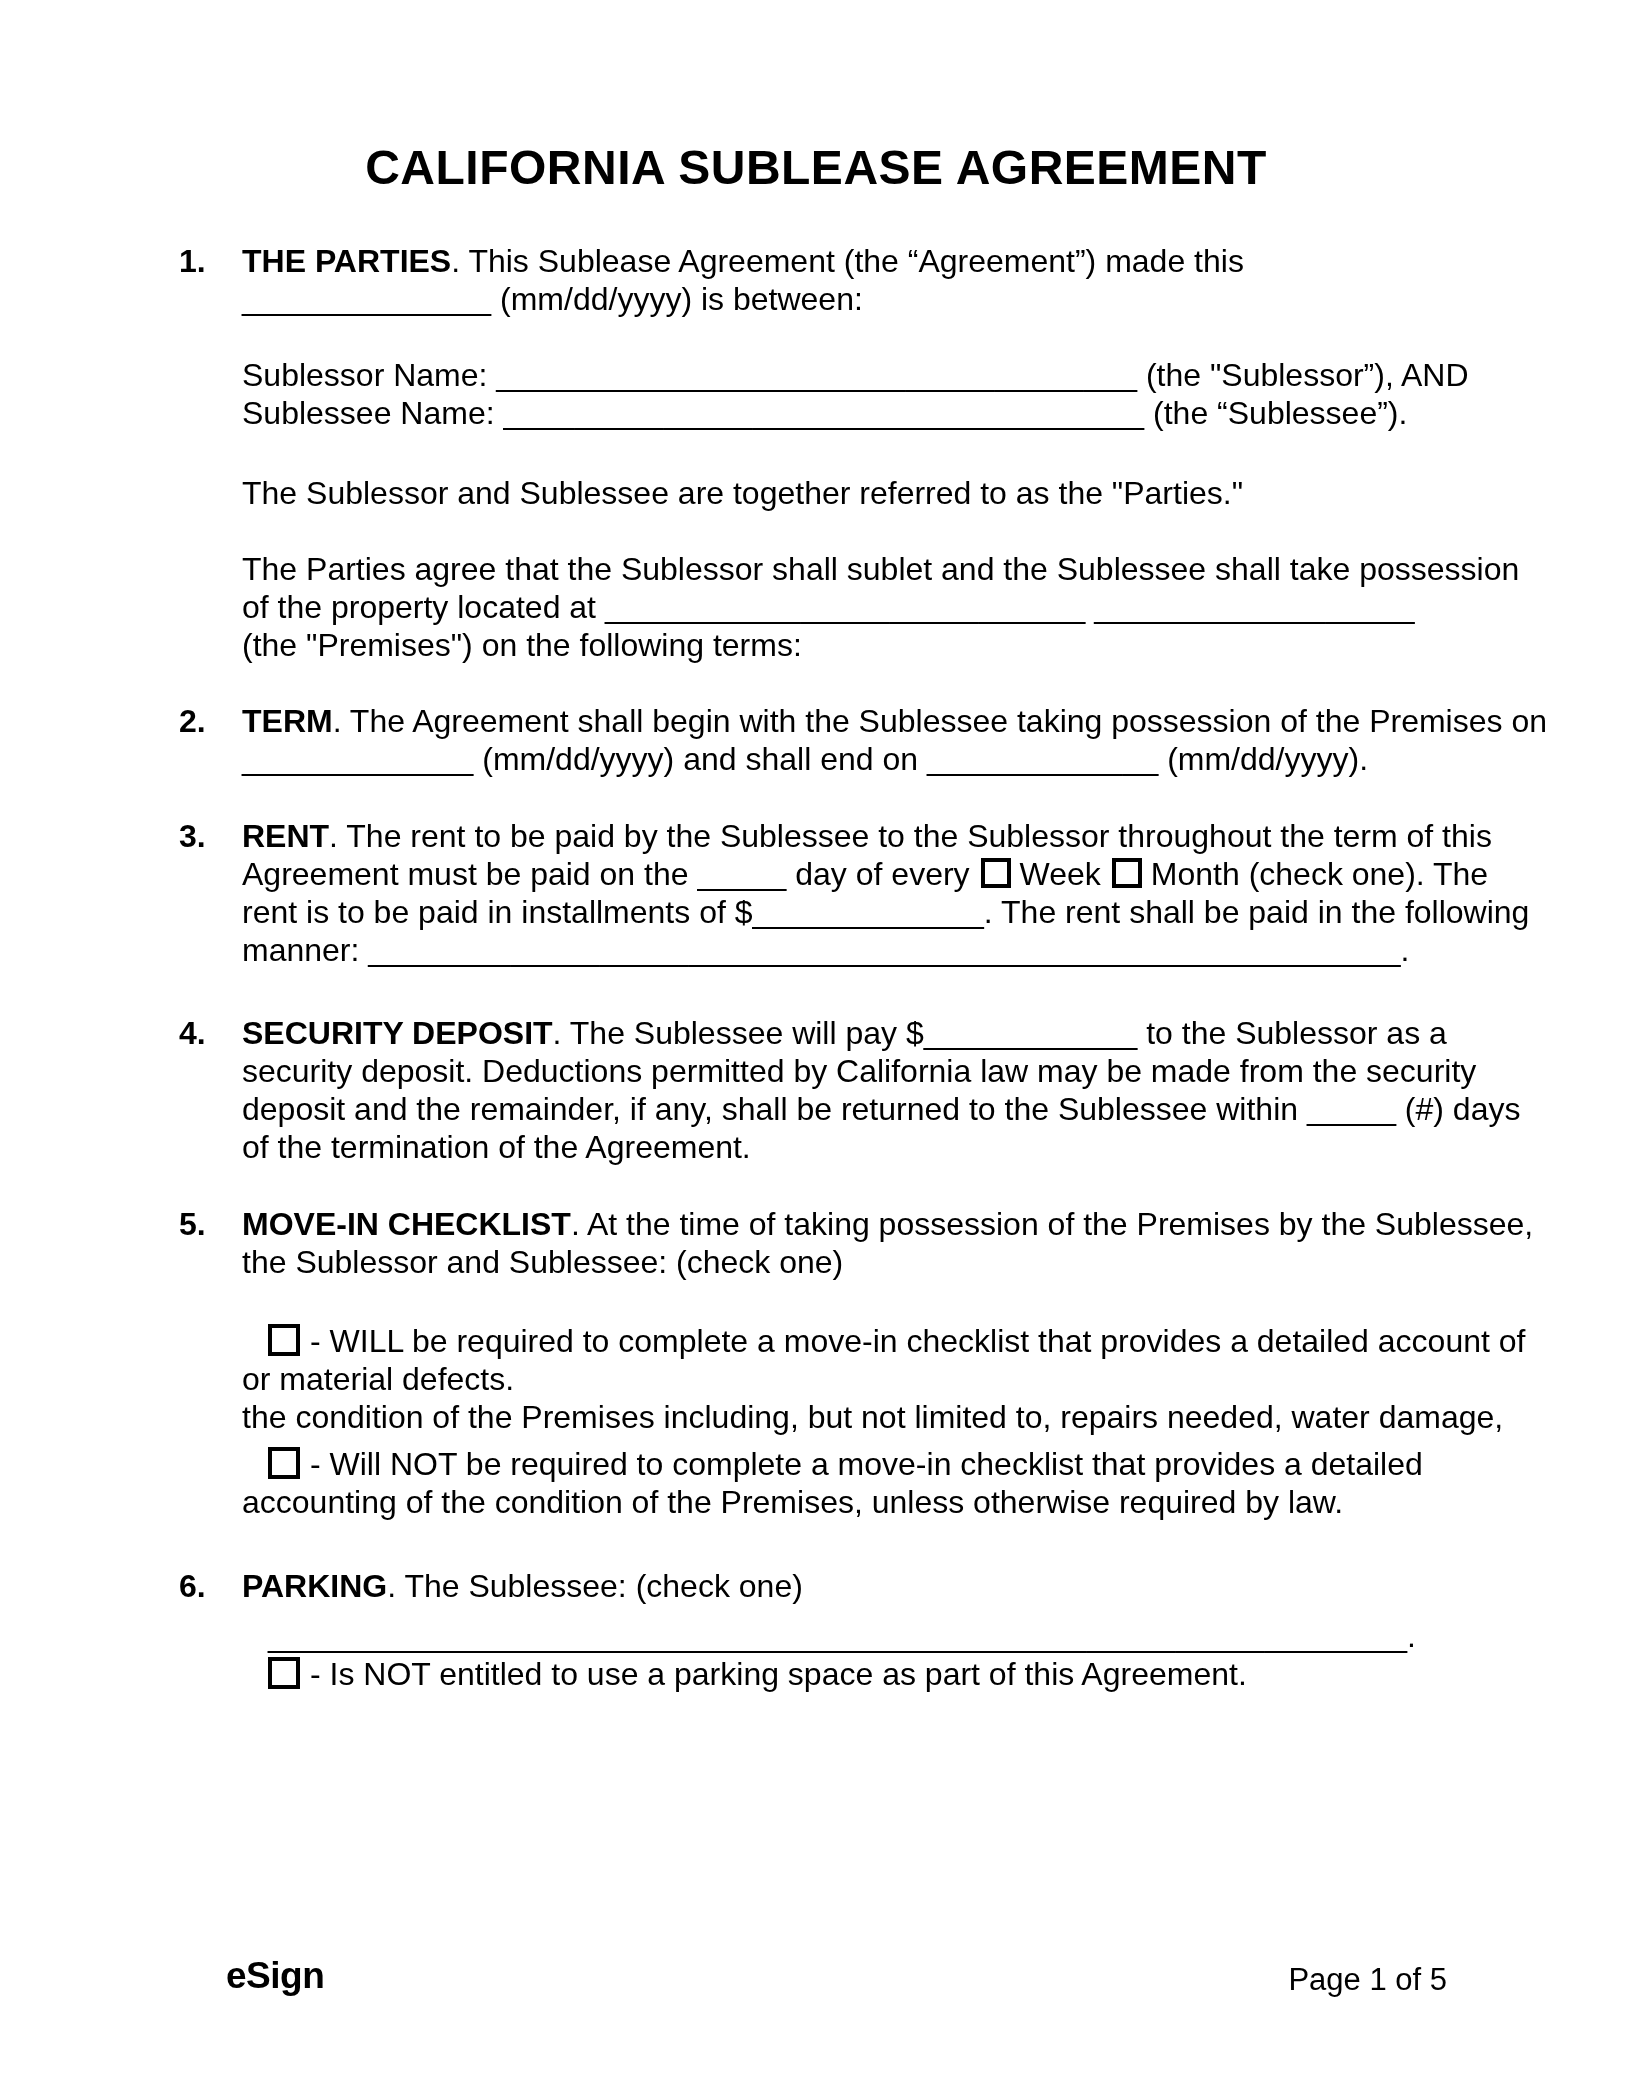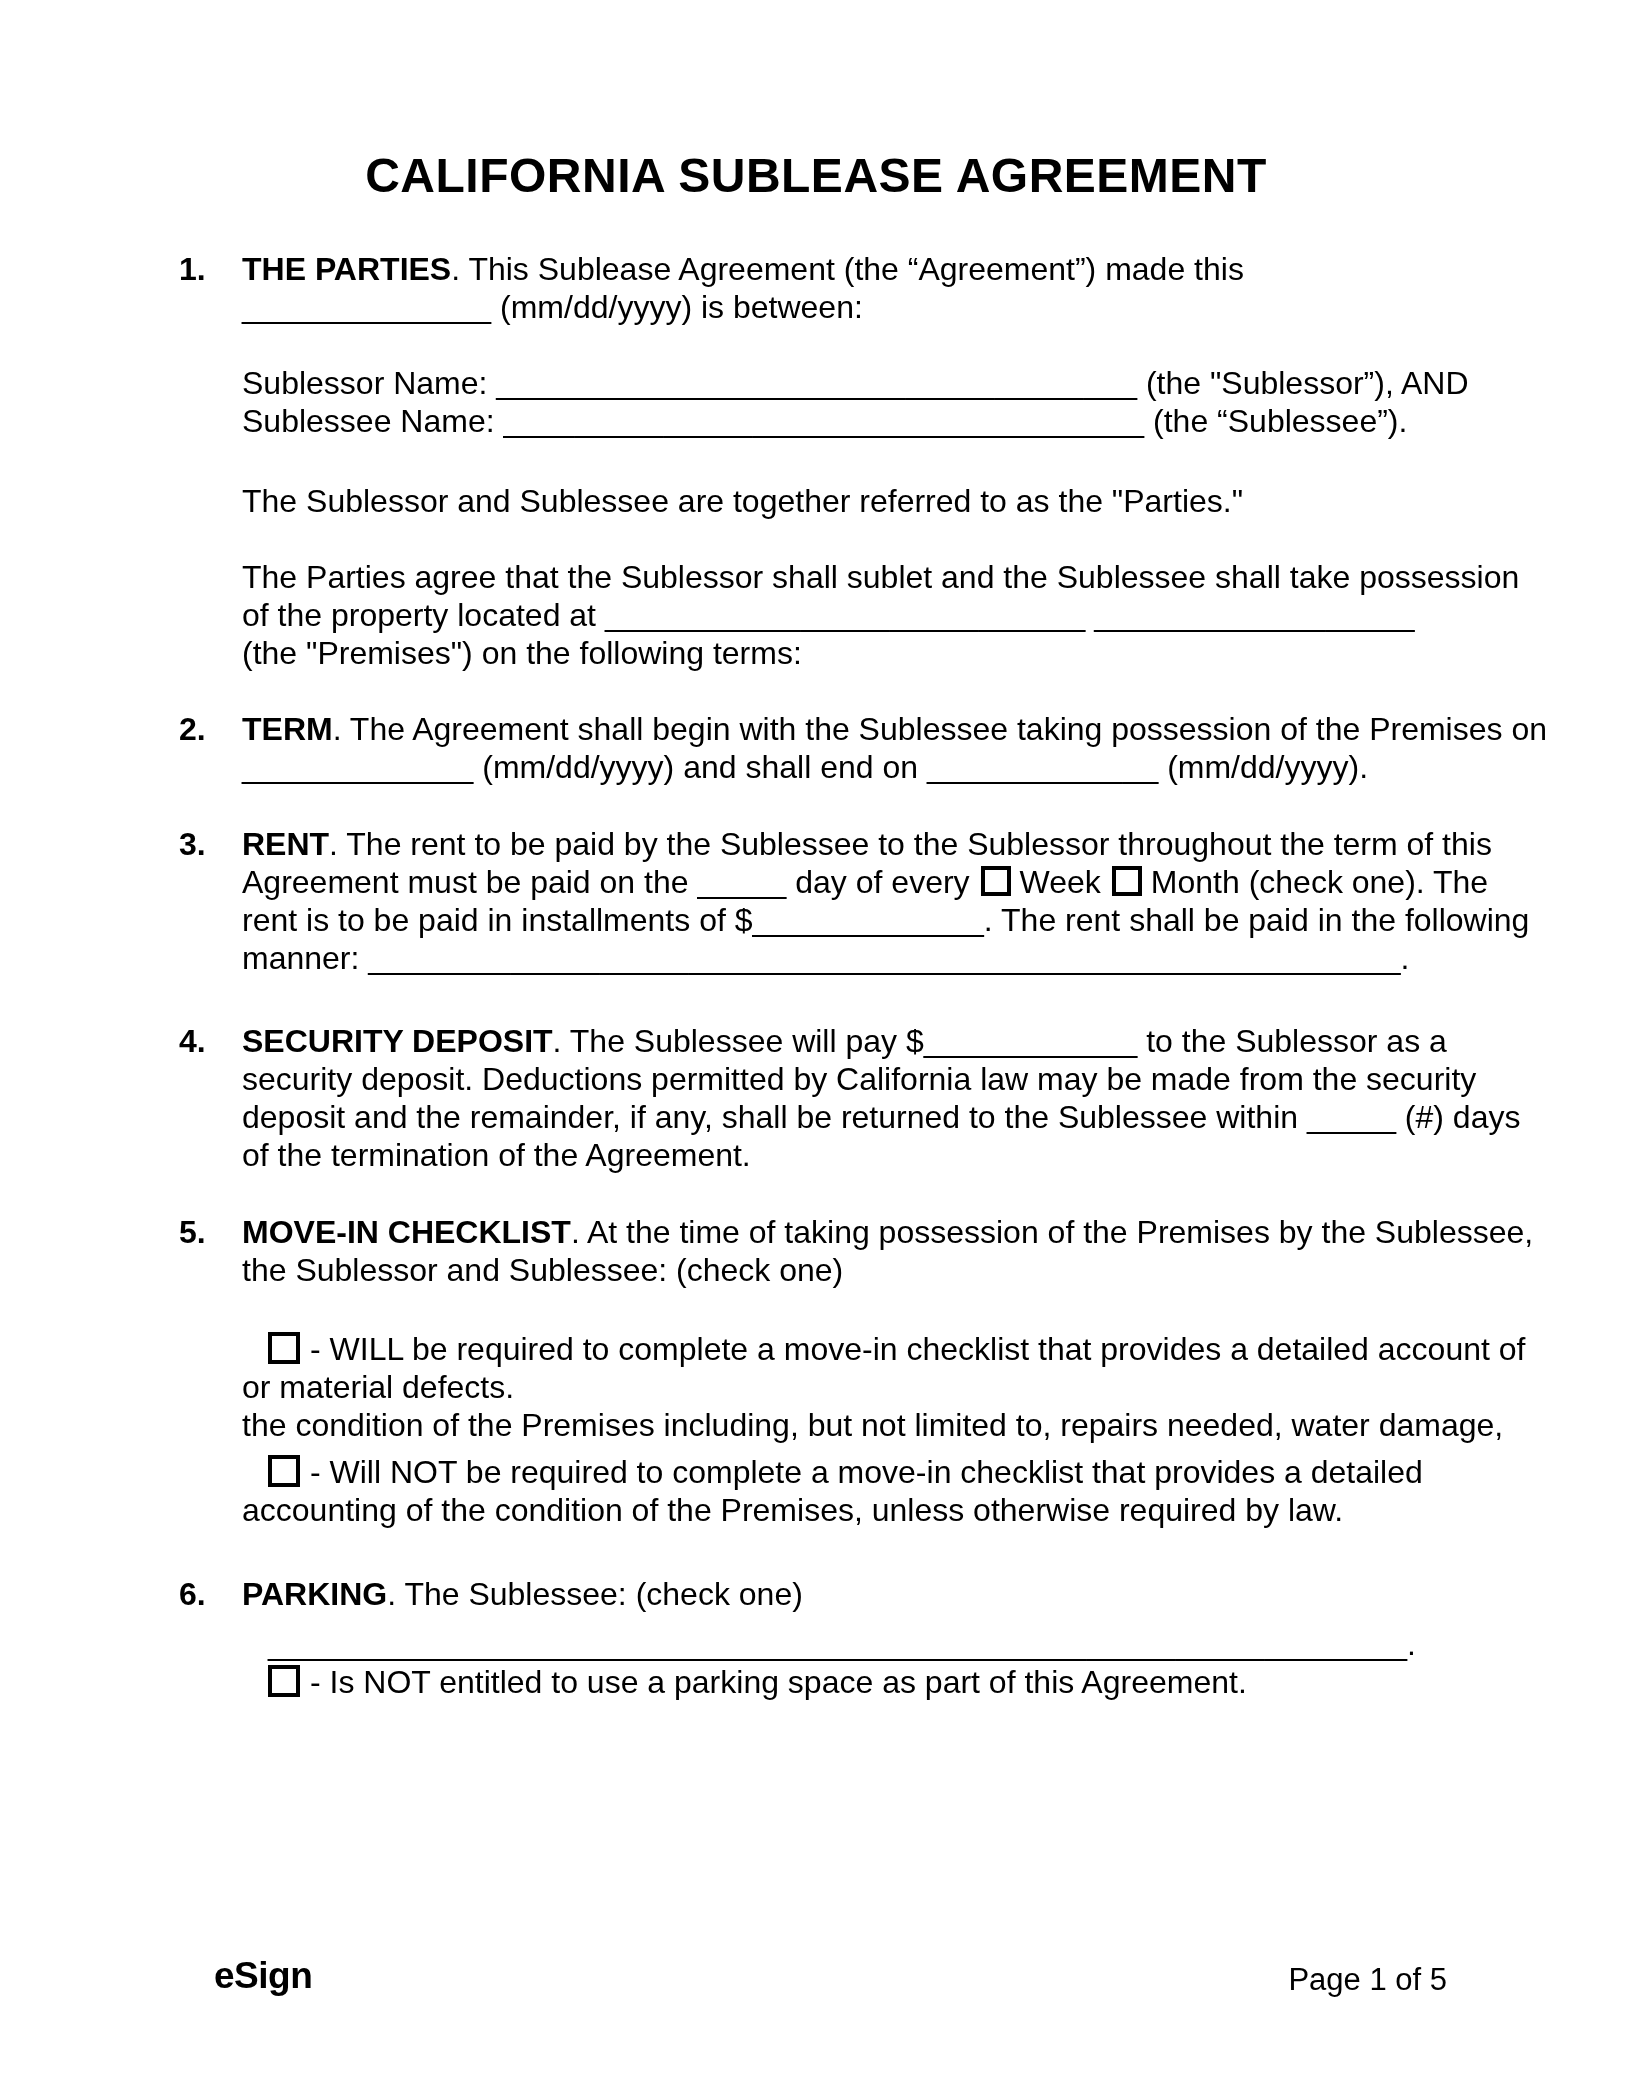--- a/index.html
+++ b/index.html
@@ -10,21 +10,21 @@
     box-sizing: border-box;
     padding-top: 136px;
     background: #ffffff;
     color: #000000;
     font-family: "Liberation Sans", sans-serif;
     font-size: 32px;
     line-height: 38px;
     overflow: hidden;
   }
   .title {
-    margin: 12px;
+    margin: 4px;
     text-align: center;
     font-size: 48px;
     line-height: 56px;
     font-weight: bold;
     letter-spacing: 0.5px;
   }
   .content {
     margin-top: 46px;
     margin-left: 179px;
     width: 1280px;
@@ -60,21 +60,21 @@
   .cb-inline {
     display: inline-block;
     width: 22px; height: 22px;
     border: 4px solid #000;
     vertical-align: -3px;
     margin: 0 9px 0 11px;
     background: #fff;
   }
   .footer-brand {
     position: absolute;
-    left: 214px; top: 1954px;
+    left: 226px; top: 1954px;
     font-size: 37px; line-height: 44px;
     font-weight: bold;
     letter-spacing: -0.5px;
   }
   .footer-page {
     position: absolute;
     right: 185px; top: 1962px;
     font-size: 31px; line-height: 36px;
   }
 </style>

